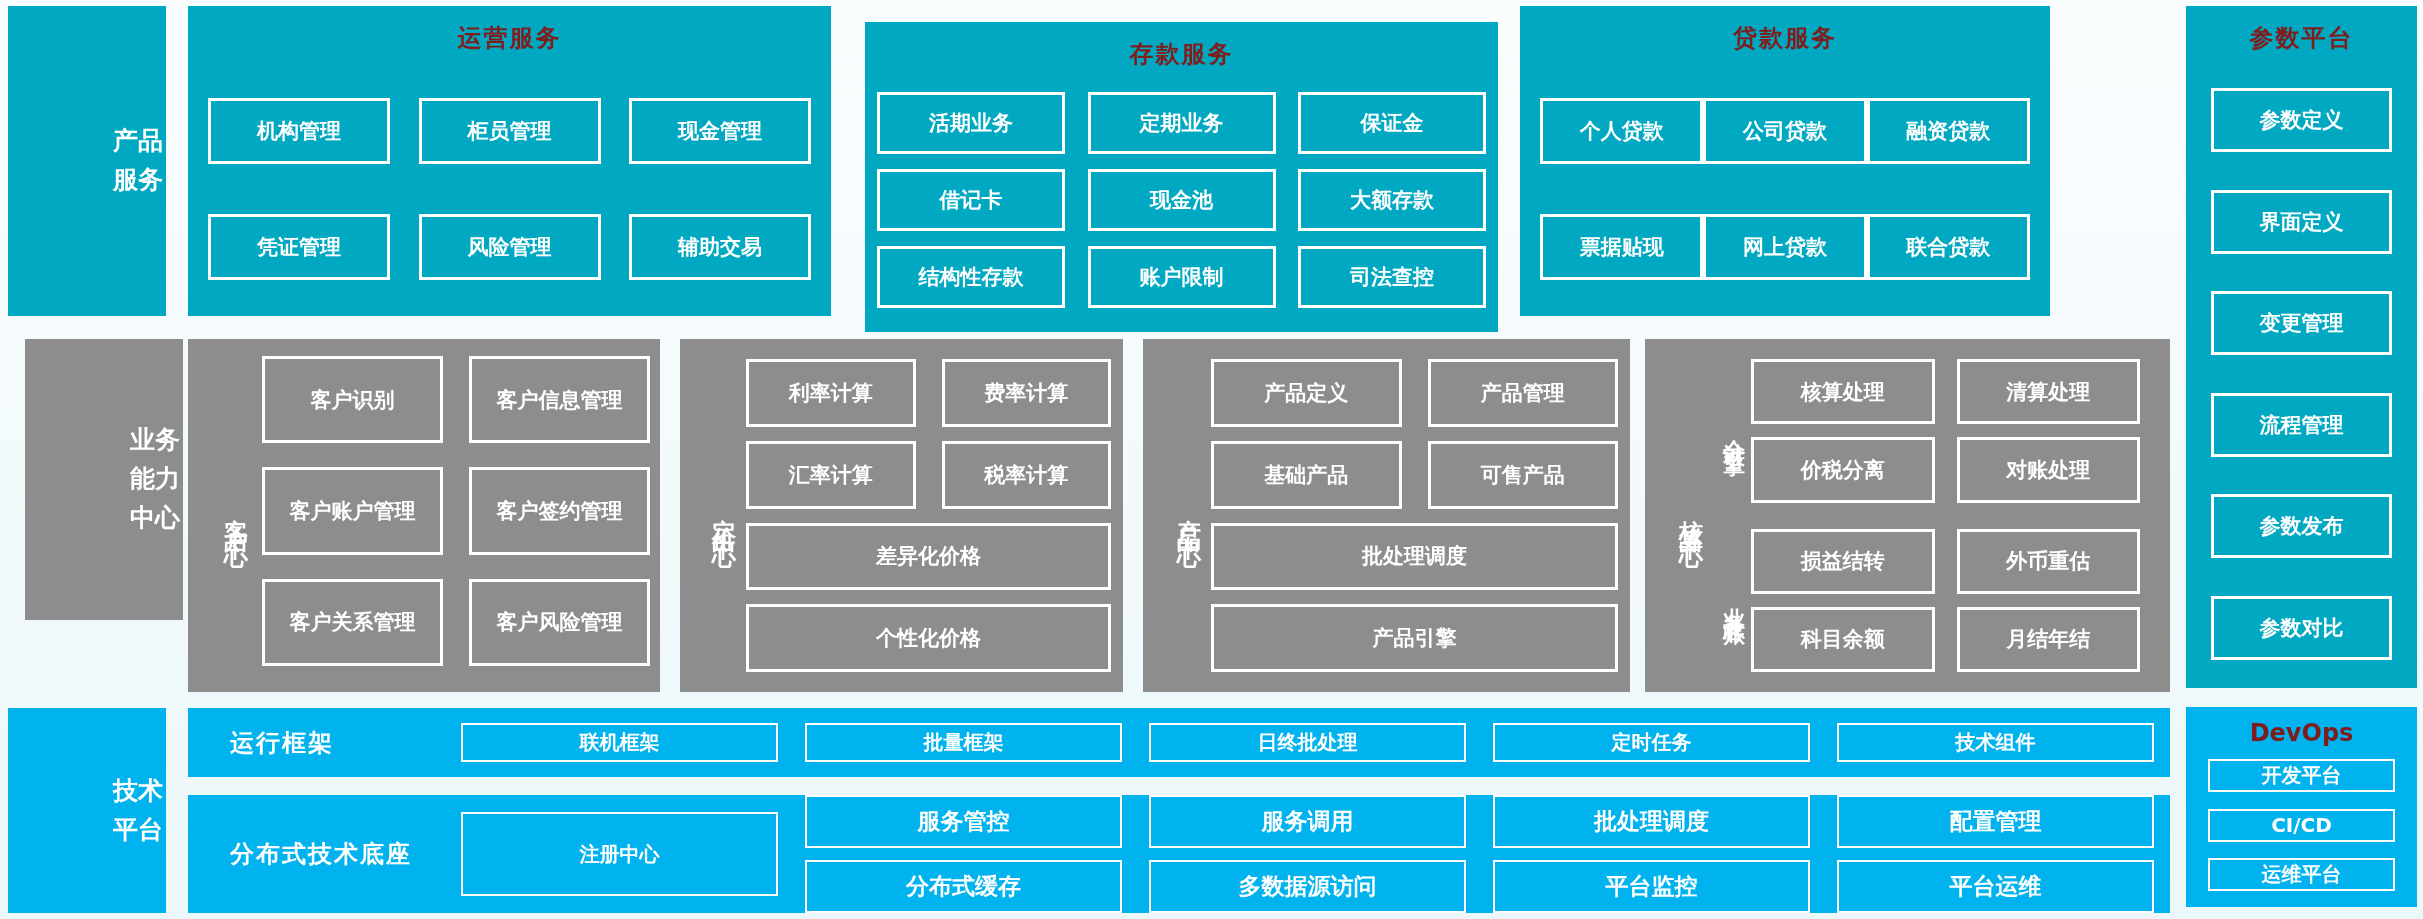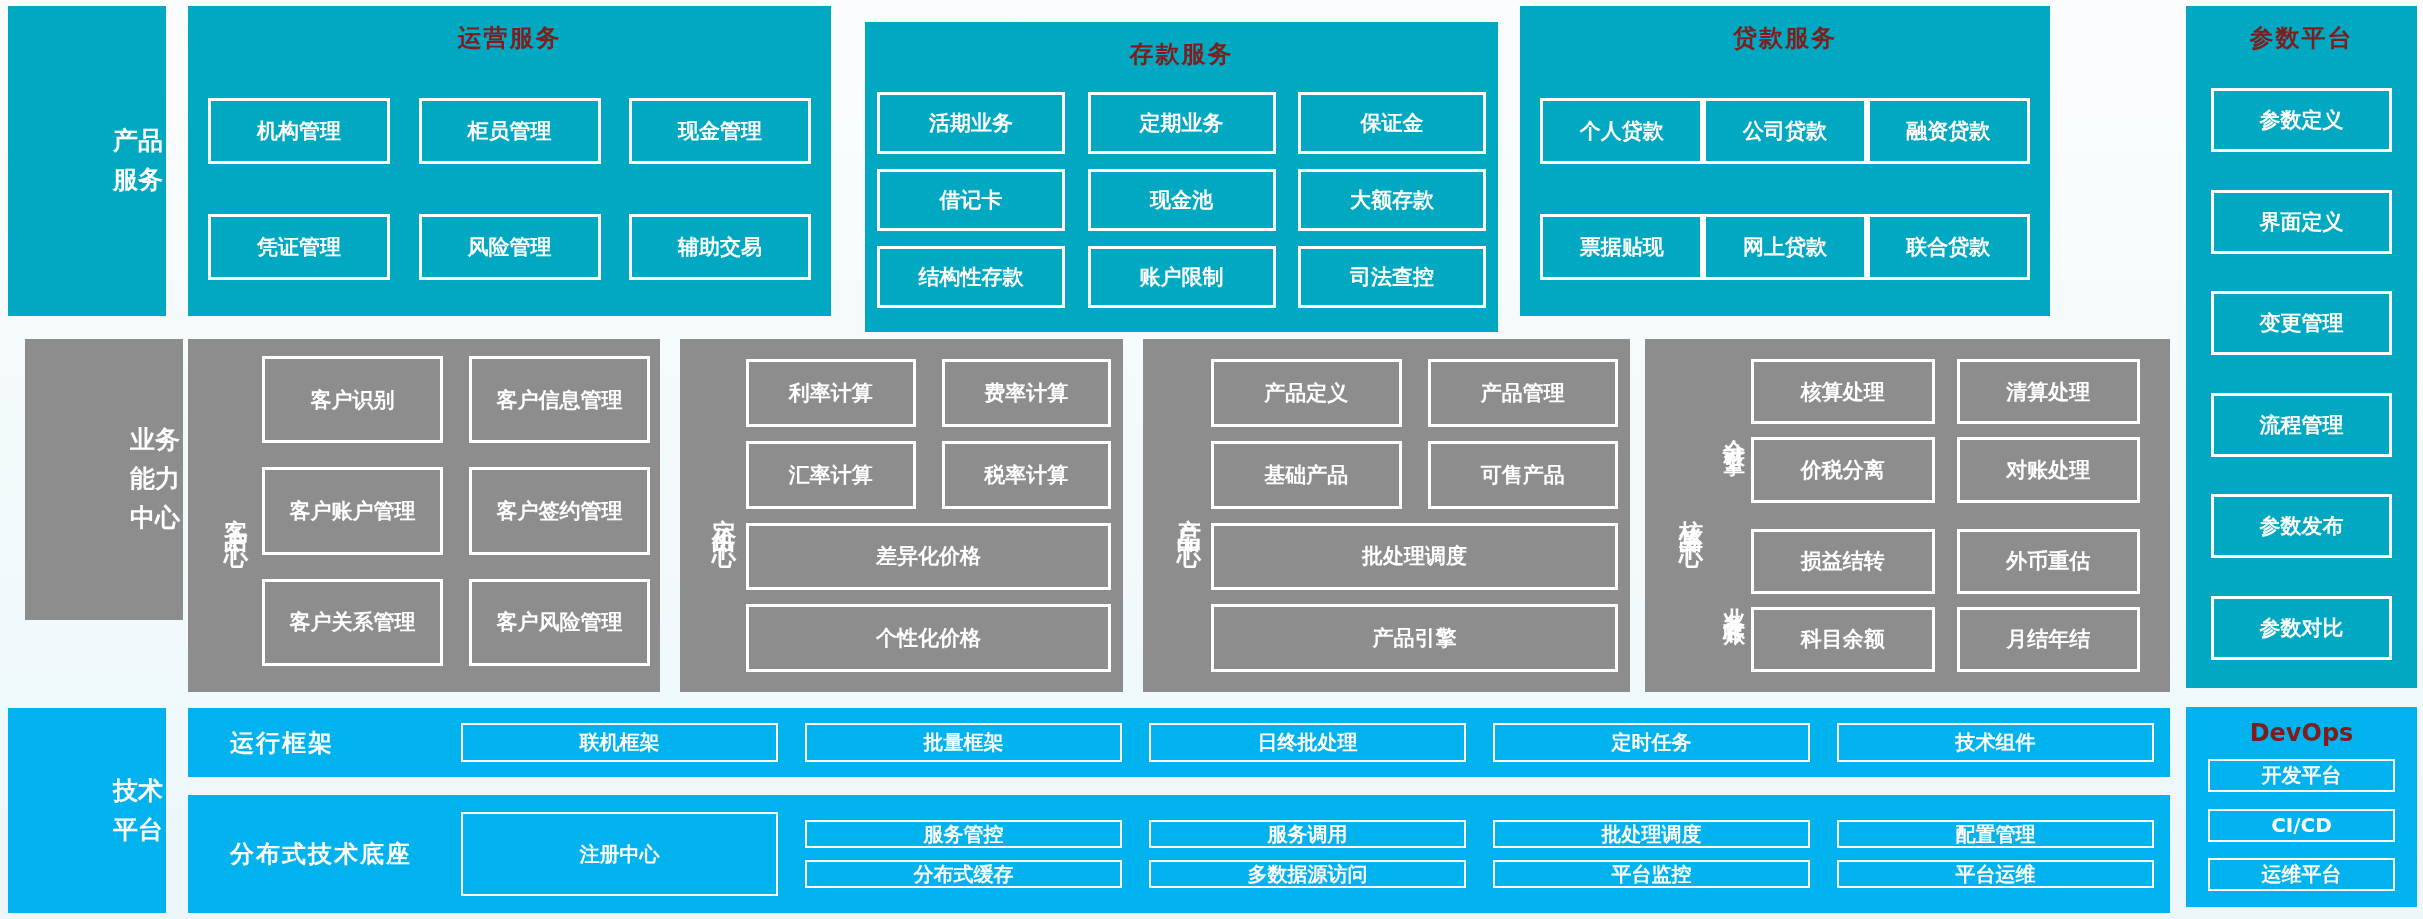--- a/index.html
+++ b/index.html
@@ -46,21 +46,21 @@
   .acc-groups{flex:1;display:flex;flex-direction:column;gap:26px;padding:20px 0;}
   .acc-group{flex:1;display:flex;}
   .acc-grid{flex:1;display:grid;grid-template-columns:1fr 1fr;gap:13px 22px;padding-left:6px;}
   
   .hrow{display:flex;align-items:center;padding:0 16px 0 42px;}
   .hrow-label{color:#fff;font-weight:bold;font-size:24px;flex:0 0 231px;letter-spacing:2px;}
   .hrow-items{flex:1;display:flex;gap:27px;align-items:center;}
   .rbox{flex:1;height:39px;border-width:2px;font-size:20px;}
   .dist-col{flex:1;display:flex;flex-direction:column;gap:12px;justify-content:center;}
   .registry-box{height:84px;border-width:2px;font-size:20px;}
-  .sbox{height:28px;border-width:2px;font-size:20px;}
+  .sbox{height:53px;border-width:2px;font-size:23px;}
 </style>
 </head>
 <body>
 
 <div class="canvas">
 
   <div class="abs band-label teal" style="left:8px;top:6px;width:158px;height:310px;">
     <div class="wrap">产品服务</div>
   </div>
   <div class="abs band-label gray" style="left:25px;top:339px;width:158px;height:281px;">

